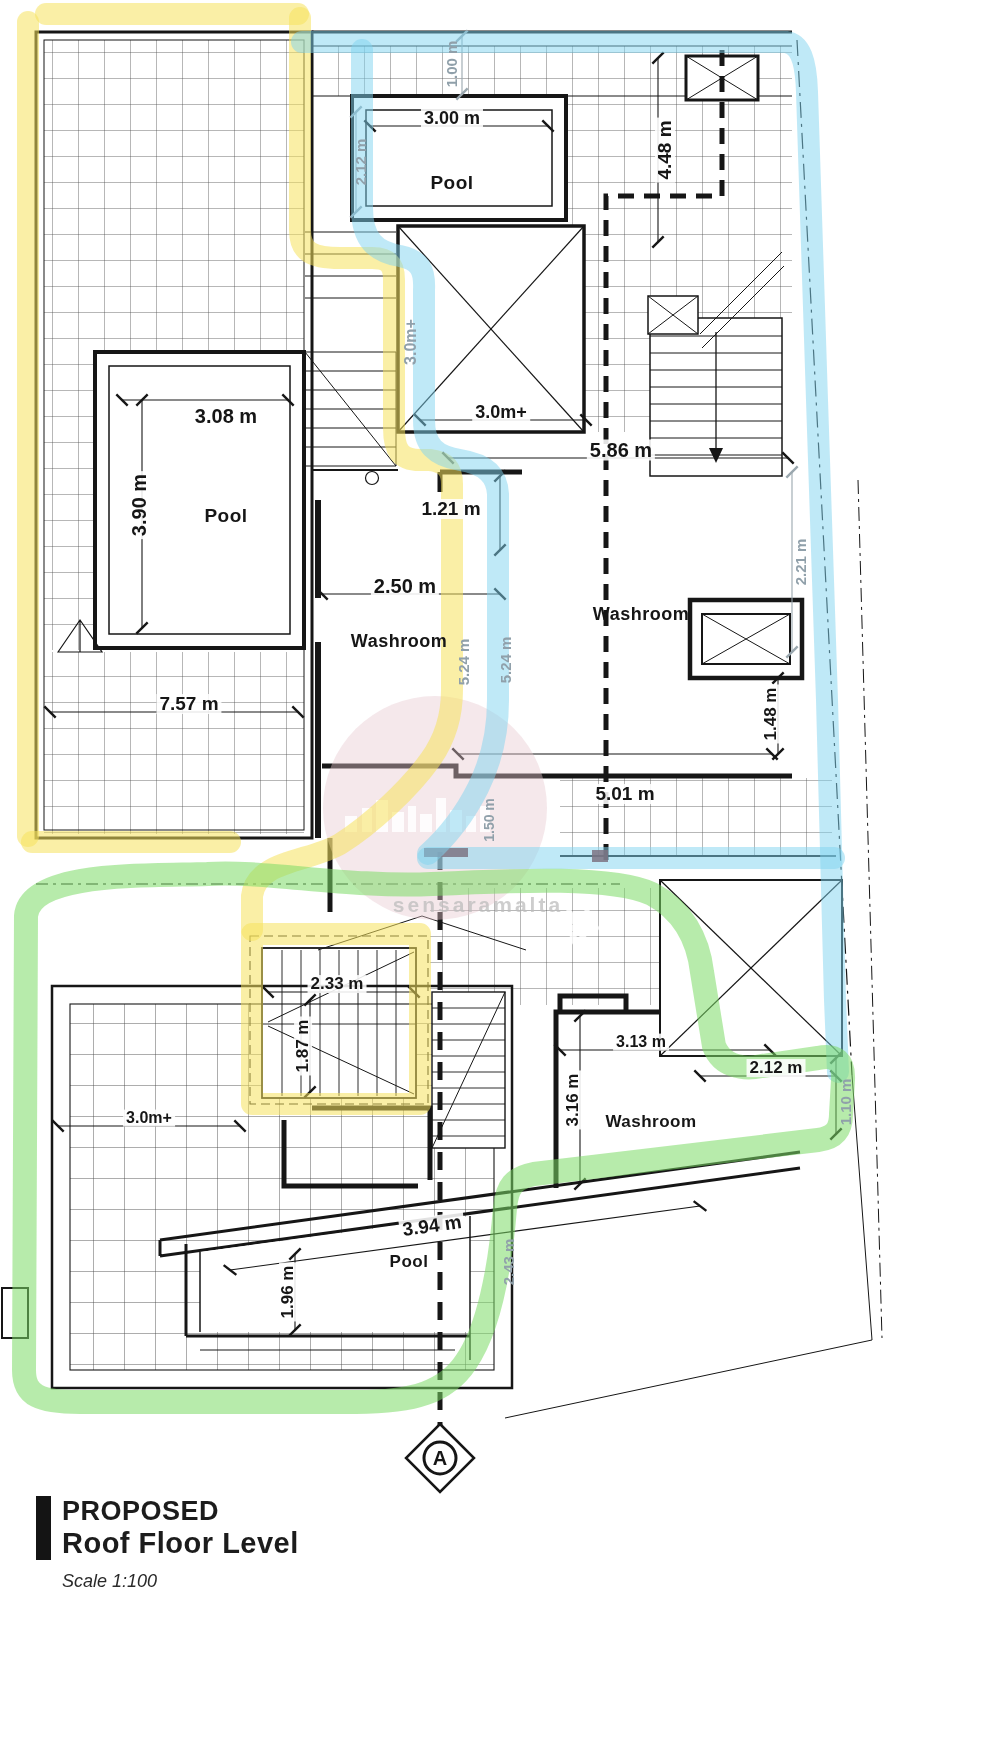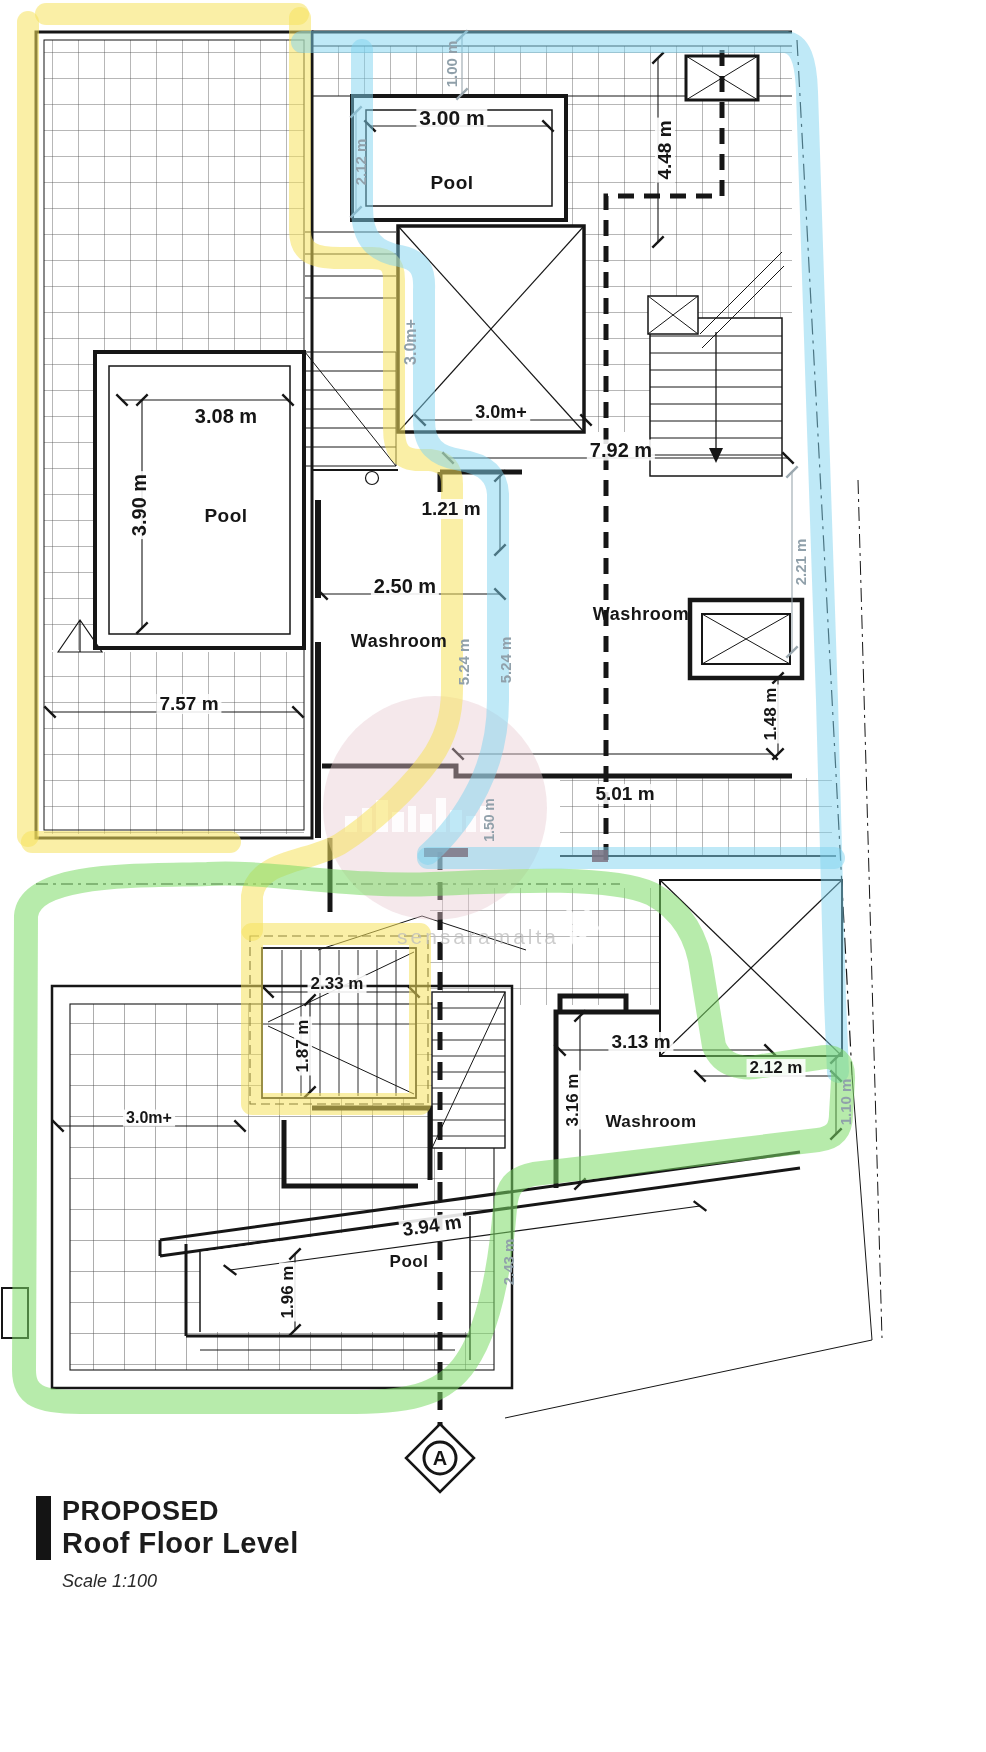--- a/index.html
+++ b/index.html
@@ -4,21 +4,21 @@
 <style>
   html,body{margin:0;padding:0;background:#ffffff;}
   .stage{position:relative;width:986px;height:1752px;background:#ffffff;
          font-family:"Liberation Sans",sans-serif;overflow:hidden;}
   .stage svg{position:absolute;left:0;top:0;}
   .lbl{position:absolute;font-weight:bold;white-space:nowrap;line-height:1.05;}
   .lbl-dark{color:#161616;background:rgba(255,255,255,0.88);padding:0 3px;}
   .lbl-room{color:#161616;background:transparent;letter-spacing:0.5px;}
   .lbl-gray{color:#90a0aa;background:transparent;}
   .wm-text{position:absolute;left:478px;top:905px;transform:translate(-50%,-50%);
-           color:#bdbdbd;opacity:0.75;font-size:21px;font-weight:normal;letter-spacing:3px;margin-top:32px;}
+           color:#bdbdbd;opacity:0.75;font-size:21px;font-weight:bold;letter-spacing:3px;}
   .titleblock{position:absolute;left:36px;top:1496px;display:flex;align-items:flex-start;}
   .tb-bar{width:15px;height:64px;background:#141414;margin-right:11px;}
   .tb-text{display:flex;flex-direction:column;}
   .tb-title{font-size:27px;font-weight:bold;color:#1c1c1c;letter-spacing:0.5px;}
   .tb-sub{font-size:29px;font-weight:bold;color:#1c1c1c;letter-spacing:0.5px;}
   .tb-scale{font-size:18px;font-style:italic;color:#2a2a2a;margin-top:11px;}
 </style>
 </head>
 <body>
 
@@ -310,45 +310,45 @@
 
   <g>
     <polygon points="440,1424 474,1458 440,1492 406,1458" fill="#ffffff" stroke="#161616" stroke-width="2.5"></polygon>
     <circle cx="440" cy="1458" r="16" fill="#ffffff" stroke="#161616" stroke-width="3"></circle>
     <text x="440" y="1465" text-anchor="middle" font-size="20" font-weight="bold" fill="#161616" font-family="Liberation Sans, sans-serif">A</text>
   </g>
 </svg>
 
 <div id="labels">
       <div class="lbl lbl-gray" style="left: 452px; top: 64px; font-size: 15px; transform: translate(-50%, -50%) rotate(-90deg);">1.00 m</div>
-      <div class="lbl lbl-dark" style="left: 452px; top: 118px; font-size: 21px; transform: translate(-50%, -50%) rotate(0deg);">3.00 m</div>
+      <div class="lbl lbl-dark" style="left: 452px; top: 118px; font-size: 18px; transform: translate(-50%, -50%) rotate(0deg);">3.00 m</div>
       <div class="lbl lbl-room" style="left: 452px; top: 183px; font-size: 19px; transform: translate(-50%, -50%) rotate(0deg);">Pool</div>
       <div class="lbl lbl-gray" style="left: 361px; top: 162px; font-size: 15px; transform: translate(-50%, -50%) rotate(-90deg);">2.12 m</div>
       <div class="lbl lbl-dark" style="left: 665px; top: 150px; font-size: 19px; transform: translate(-50%, -50%) rotate(-90deg);">4.48 m</div>
       <div class="lbl lbl-dark" style="left: 226px; top: 392px; font-size: 20px; transform: translate(-50%, -50%) rotate(0deg); margin-top: 24px;">3.08 m</div>
       <div class="lbl lbl-dark" style="left: 139px; top: 505px; font-size: 20px; transform: translate(-50%, -50%) rotate(-90deg);">3.90 m</div>
       <div class="lbl lbl-room" style="left: 226px; top: 516px; font-size: 19px; transform: translate(-50%, -50%) rotate(0deg);">Pool</div>
       <div class="lbl lbl-gray" style="left: 411px; top: 342px; font-size: 16px; transform: translate(-50%, -50%) rotate(-90deg);">3.0m+</div>
       <div class="lbl lbl-dark" style="left: 501px; top: 412px; font-size: 18px; transform: translate(-50%, -50%) rotate(0deg);">3.0m+</div>
       <div class="lbl lbl-dark" style="left: 451px; top: 509px; font-size: 19px; transform: translate(-50%, -50%) rotate(0deg);">1.21 m</div>
-      <div class="lbl lbl-dark" style="left: 621px; top: 450px; font-size: 20px; transform: translate(-50%, -50%) rotate(0deg);">7.92 m</div>
+      <div class="lbl lbl-dark" style="left: 621px; top: 450px; font-size: 20px; transform: translate(-50%, -50%) rotate(0deg);">5.86 m</div>
       <div class="lbl lbl-dark" style="left: 405px; top: 586px; font-size: 20px; transform: translate(-50%, -50%) rotate(0deg);">2.50 m</div>
       <div class="lbl lbl-room" style="left: 399px; top: 641px; font-size: 18px; transform: translate(-50%, -50%) rotate(0deg);">Washroom</div>
       <div class="lbl lbl-room" style="left: 641px; top: 614px; font-size: 18px; transform: translate(-50%, -50%) rotate(0deg);">Washroom</div>
       <div class="lbl lbl-gray" style="left: 464px; top: 662px; font-size: 15px; transform: translate(-50%, -50%) rotate(-90deg);">5.24 m</div>
       <div class="lbl lbl-gray" style="left: 506px; top: 660px; font-size: 15px; transform: translate(-50%, -50%) rotate(-90deg);">5.24 m</div>
       <div class="lbl lbl-dark" style="left: 189px; top: 704px; font-size: 19px; transform: translate(-50%, -50%) rotate(0deg);">7.57 m</div>
       <div class="lbl lbl-gray" style="left: 801px; top: 562px; font-size: 15px; transform: translate(-50%, -50%) rotate(-90deg);">2.21 m</div>
       <div class="lbl lbl-dark" style="left: 771px; top: 714px; font-size: 17px; transform: translate(-50%, -50%) rotate(-90deg);">1.48 m</div>
       <div class="lbl lbl-dark" style="left: 625px; top: 746px; font-size: 19px; transform: translate(-50%, -50%) rotate(0deg); margin-top: 48px;">5.01 m</div>
       <div class="lbl lbl-gray" style="left: 489px; top: 820px; font-size: 14px; transform: translate(-50%, -50%) rotate(-90deg);">1.50 m</div>
       <div class="lbl lbl-dark" style="left: 337px; top: 984px; font-size: 17px; transform: translate(-50%, -50%) rotate(0deg);">2.33 m</div>
       <div class="lbl lbl-dark" style="left: 303px; top: 1046px; font-size: 17px; transform: translate(-50%, -50%) rotate(-90deg);">1.87 m</div>
       <div class="lbl lbl-dark" style="left: 149px; top: 1118px; font-size: 16px; transform: translate(-50%, -50%) rotate(0deg);">3.0m+</div>
-      <div class="lbl lbl-dark" style="left: 641px; top: 1042px; font-size: 19px; transform: translate(-50%, -50%) rotate(0deg);">3.13 m</div>
+      <div class="lbl lbl-dark" style="left: 641px; top: 1042px; font-size: 16px; transform: translate(-50%, -50%) rotate(0deg);">3.13 m</div>
       <div class="lbl lbl-dark" style="left: 573px; top: 1100px; font-size: 17px; transform: translate(-50%, -50%) rotate(-90deg);">3.16 m</div>
       <div class="lbl lbl-room" style="left: 651px; top: 1122px; font-size: 17px; transform: translate(-50%, -50%) rotate(0deg);">Washroom</div>
       <div class="lbl lbl-dark" style="left: 776px; top: 1068px; font-size: 17px; transform: translate(-50%, -50%) rotate(0deg);">2.12 m</div>
       <div class="lbl lbl-gray" style="left: 846px; top: 1102px; font-size: 15px; transform: translate(-50%, -50%) rotate(-90deg);">1.10 m</div>
       <div class="lbl lbl-dark" style="left: 432px; top: 1226px; font-size: 19px; transform: translate(-50%, -50%) rotate(-8deg);">3.94 m</div>
       <div class="lbl lbl-dark" style="left: 288px; top: 1292px; font-size: 17px; transform: translate(-50%, -50%) rotate(-90deg);">1.96 m</div>
       <div class="lbl lbl-room" style="left: 409px; top: 1262px; font-size: 17px; transform: translate(-50%, -50%) rotate(0deg);">Pool</div>
       <div class="lbl lbl-gray" style="left: 509px; top: 1262px; font-size: 15px; transform: translate(-50%, -50%) rotate(-90deg);">2.43 m</div>
     </div>
 

